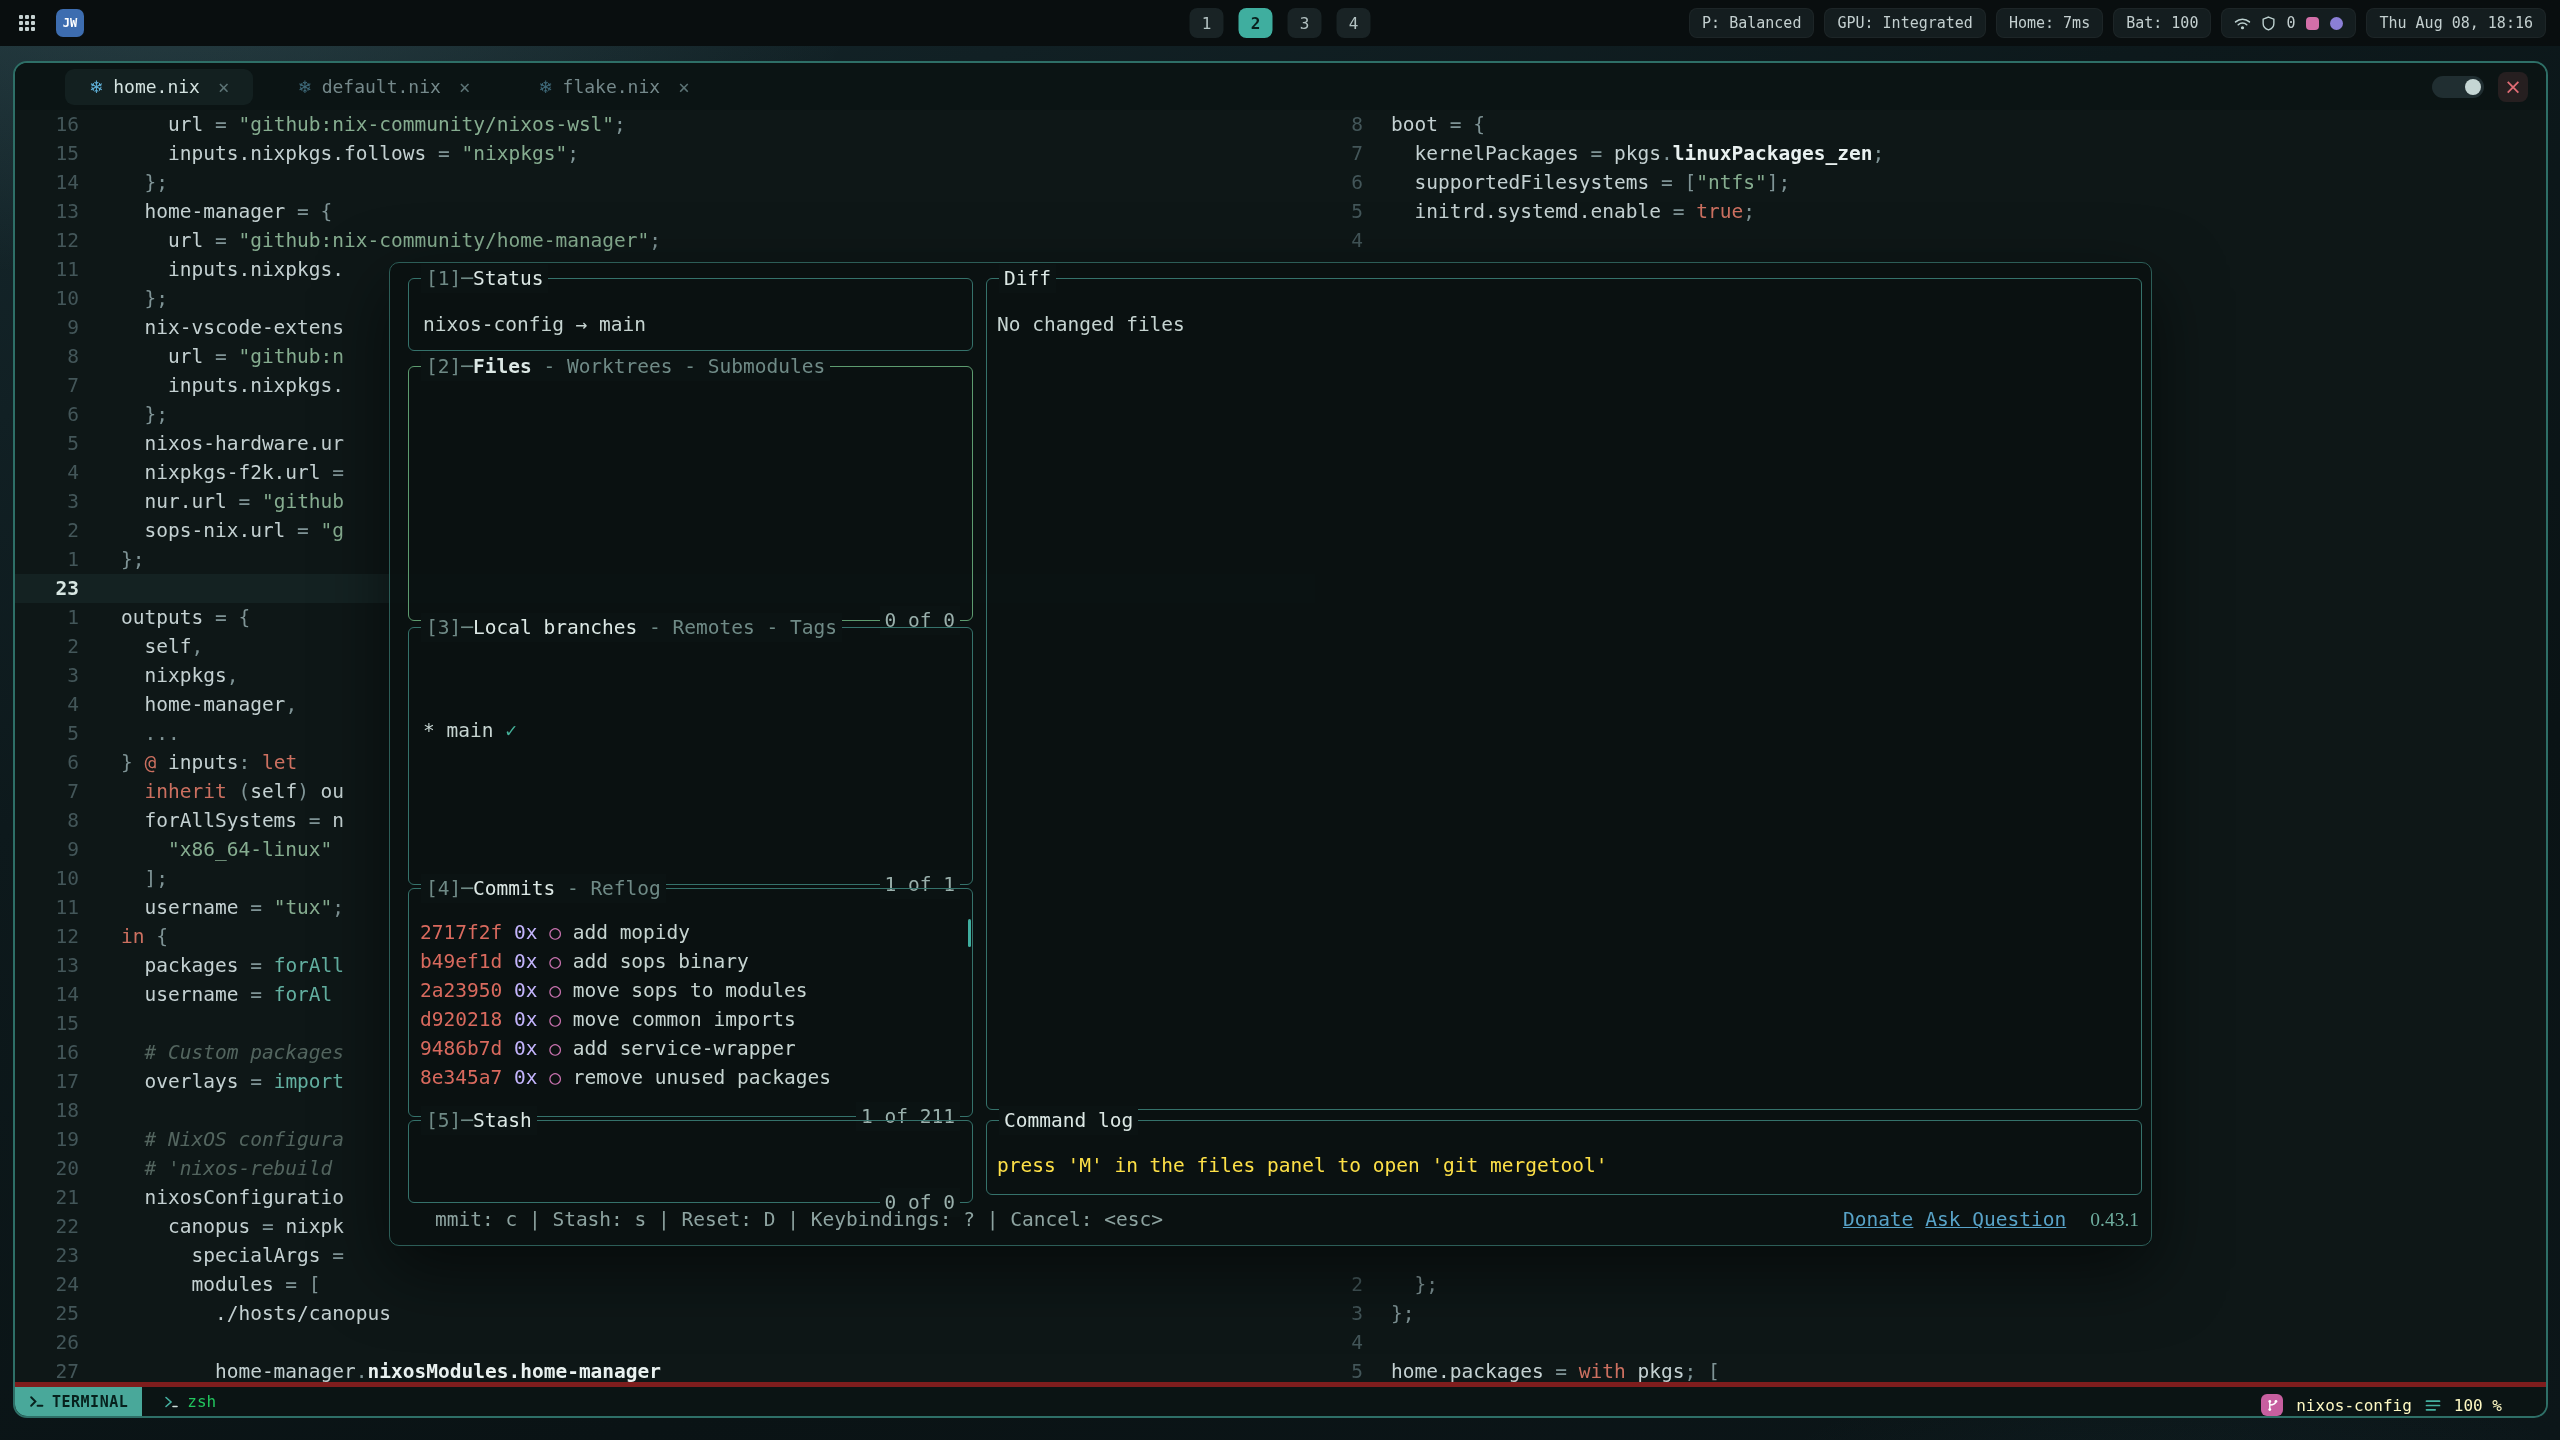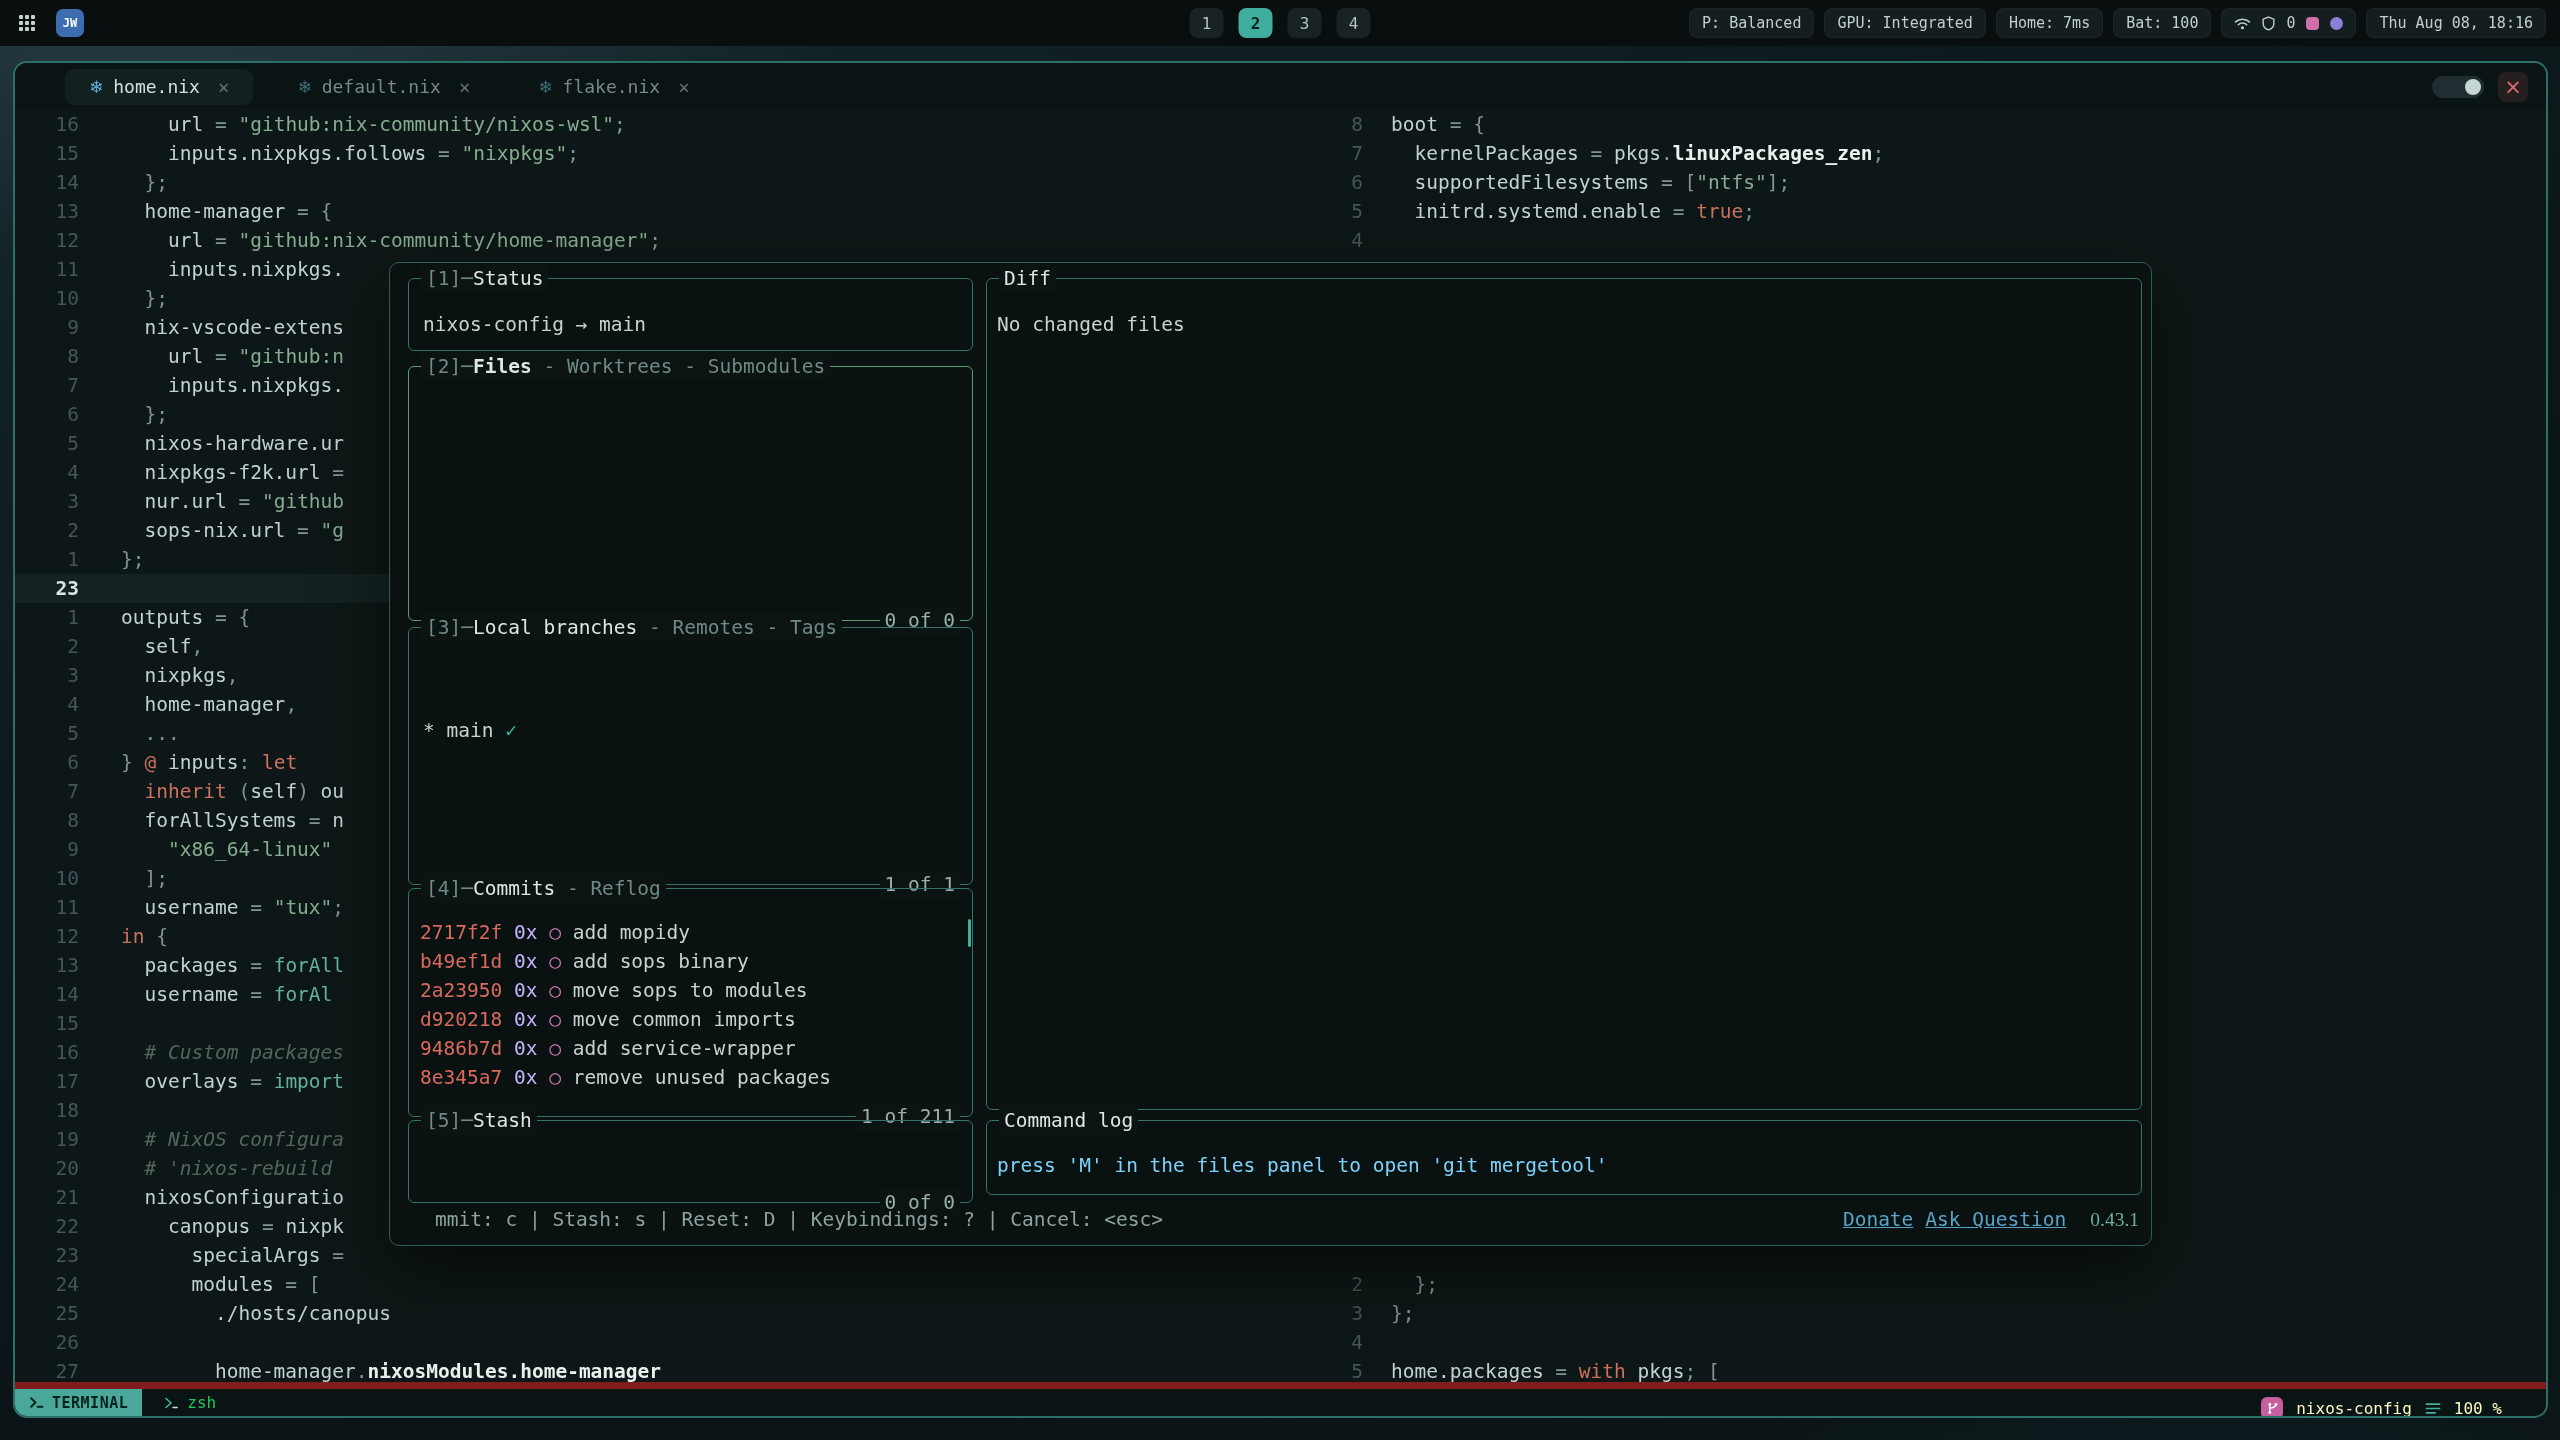--- a/index.html
+++ b/index.html
@@ -81,35 +81,35 @@
   #lg-diff     { left:596px; top:15px;  width:1156px; height:832px; }
   #lg-cmdlog   { left:596px; top:857px; width:1156px; height:75px; }
   .lg-title { position:absolute; top:-15px; left:12px; background:#0b1313; padding:0 5px;
     display:flex; white-space:pre; }
   .lg-num { color:#6f8a86; } .lg-name { color:#dce8e5; } .lg-sub { color:#6f8a86; }
   #lg-files .lg-name { font-weight:bold; }
   .lg-counter { position:absolute; bottom:-15px; right:12px; background:#0b1313; padding:0 5px; color:#9ab0ac; }
   .lg-content { padding:31px 0 0 14px; color:#c6d4d1; white-space:pre; }
   #lg-branches .lg-content { padding-top:30px; }
   #lg-commits .lg-content { padding:29px 0 0 11px; }
-  #lg-cmdlog .lg-content { padding-top:30px; padding-left:10px; color:#7dd3fc; }
+  #lg-cmdlog .lg-content { padding-top:30px; padding-left:10px; color:#fde047; }
   #lg-diff .lg-content { padding-left:10px; }
   .lg-row { height:29px; white-space:pre; }
   .branch-check { color:#45b29a; }
   .tk-hash { color:#d96a5e; } .tk-mark { color:#c4b5fd; }
   .tk-dot { color:#c671ad; } .tk-msg { color:#c6d4d1; }
   .lg-scroll { position:absolute; right:1px; top:30px; width:3px; height:28px; background:#3fae9f; border-radius:2px; }
   .lg-keybar { position:absolute; left:45px; right:12px; bottom:11px; display:flex;
     justify-content:space-between; color:#8da3a0; white-space:pre; }
   .lg-links { display:flex; gap:12px; align-items:baseline; }
   .lg-link { color:#58a3c8; text-decoration:underline; cursor:pointer; }
   .lg-version { color:#6fae9f; margin-left:12px;font-family:Liberation Serif, serif; }
   
   .statusbar { position:absolute; left:0; right:0; bottom:0; height:34px; background:#0b1414;
-    border-top:7px solid #7f1d1d; display:flex; align-items:center; justify-content:space-between;
+    border-top:5px solid #7f1d1d; display:flex; align-items:flex-end; justify-content:space-between;
     font-size:16px; z-index:30; }
   .sb-left { display:flex; align-items:center; gap:22px; height:100%; }
   .mode-chip { height:100%; padding:0 14px; background:#49a89a; color:#07211d; font-weight:bold;
     display:flex; align-items:center; gap:8px; font-size:15px; letter-spacing:0.5px; }
   .shell-item { display:flex; align-items:center; gap:9px; color:#22c55e; cursor:pointer; }
   .sb-right { display:flex; align-items:center; gap:13px; padding-right:44px; color:#fef9c3;margin-top:11px; }
   .repo-badge { width:22px; height:22px; border-radius:6px; background:#c75f9f;
     display:flex; align-items:center; justify-content:center; }
 </style>
 </head>

